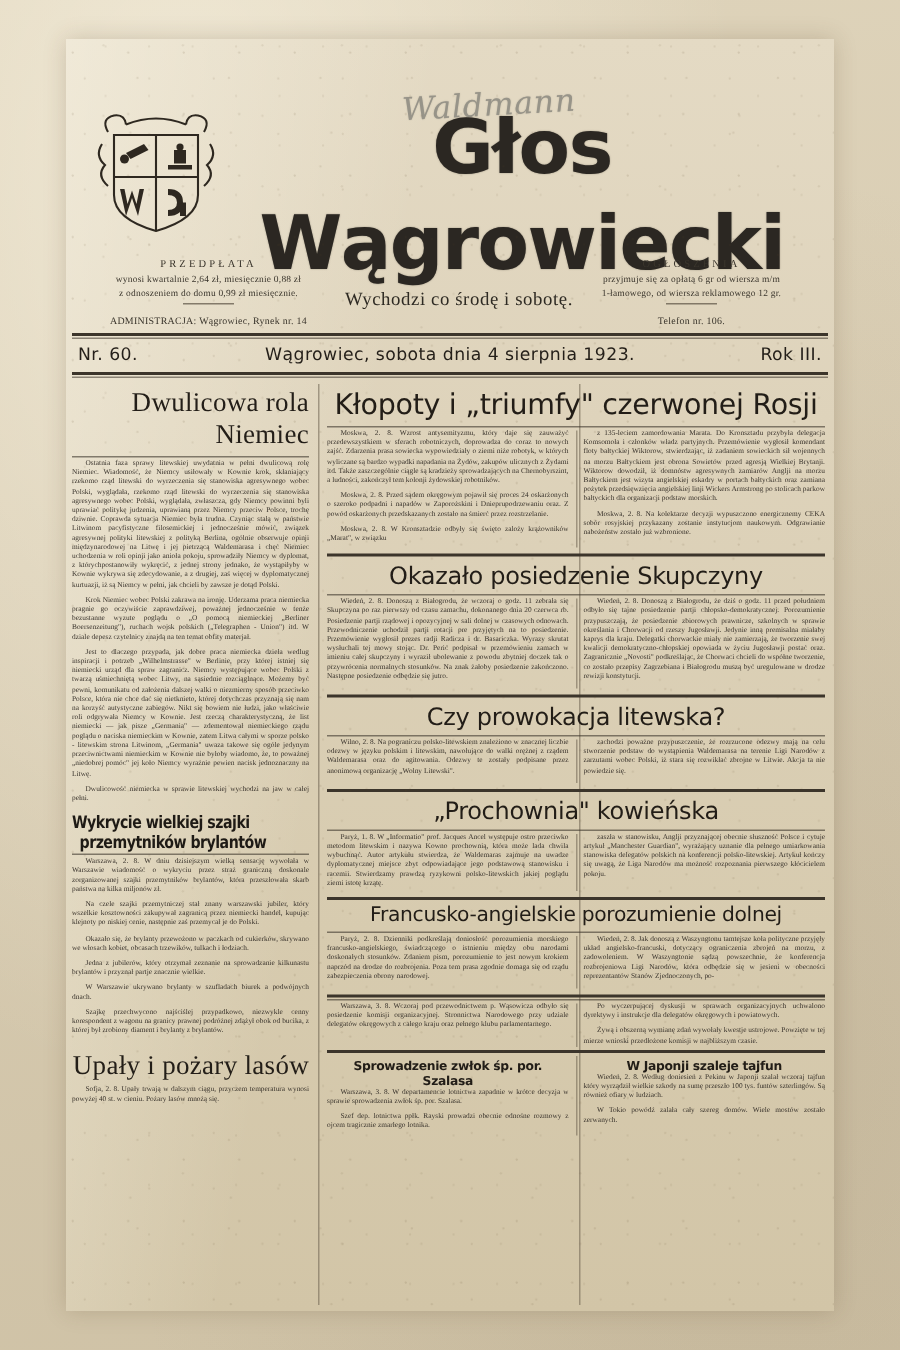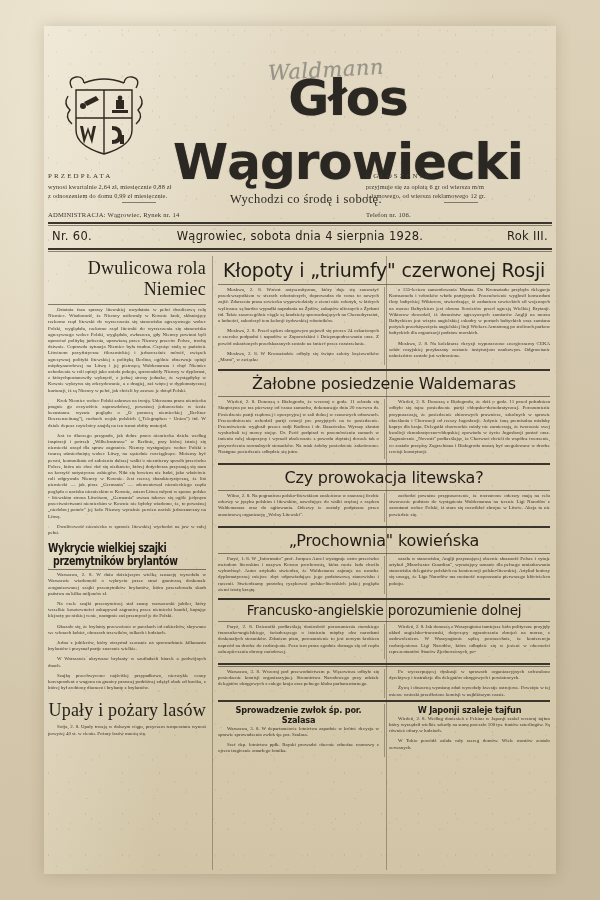--- a/index.html
+++ b/index.html
@@ -53,21 +53,21 @@
   #title{
     position:absolute;left:96px;top:2px;width:416px;
     text-align:center;
     font-family:"DejaVu Sans", sans-serif;
     font-weight:bold;font-size:50px;line-height:64px;
     color:#2b2722;letter-spacing:-1px;
     text-shadow:0 0 1px rgba(40,35,28,.5);
   }
   
   #info{position:absolute;left:0;top:144px;width:512px;height:52px;}
-  .infocol{position:absolute;color:#3a352c;}
+  .infocol{position:absolute;text-align:center;color:#3a352c;}
   .inflabel{
     font-family:"Liberation Serif", serif;
     font-size:7px;letter-spacing:2.1px;margin-bottom:2px;
   }
   .infline{font-size:6.3px;line-height:9px;letter-spacing:.15px;}
   #info-left{left:4px;top:2px;width:182px;}
   #info-right{left:322px;top:2px;width:190px;}
   #info-mid{left:186px;top:22px;width:136px;}
   #tagline{
     font-family:"Liberation Serif", serif;
@@ -206,21 +206,21 @@
         <div class="divider-short"></div>
         <div class="infline adminline">Telefon nr. 106.</div>
       </div>
     </div>
 
     <div class="rule" id="rule1"></div>
     <div class="rule" id="rule2"></div>
 
     <div id="dateline">
       <span id="dl-nr">Nr. 60.</span>
-      <span id="dl-place">Wągrowiec, sobota dnia 4 sierpnia 1928.</span>
+      <span id="dl-place">Wągrowiec, sobota dnia 4 sierpnia 1923.</span>
       <span id="dl-rok">Rok III.</span>
     </div>
 
     <div class="rule" id="rule3"></div>
     <div class="rule" id="rule4"></div>
 
     <div id="body">
 
       <div class="vrule" id="v1"></div>
       <div class="vrule" id="v2"></div>
@@ -265,21 +265,21 @@
             <p class="art first">Moskwa, 2. 8. Wzrost antysemityzmu, który daje się zauważyć przedewszystkiem w sferach robotniczych, doprowadza do coraz to nowych zajść. Zdarzenia prasa sowiecka wypowiedziały o ziemi niże robotyk, w których wyliczane są bardzo wypadki napadania na Żydów, zakupów ulicznych z Żydami itd. Także zaszczególnie ciągle są kradzieży sprowadzających na Chernobyrszint, a ludności, zakończył tem kolonji żydowskiej robotników.</p>
             <p class="art first">Moskwa, 2. 8. Przed sądem okręgowym pojawił się proces 24 oskarżonych o szeroko podpadni i napadów w Zaporożskini i Dnieprupodrzewaniu oraz. Z powód oskarżonych przedskazanych zostało na śmierć przez rozstrzelanie.</p>
             <p class="art first">Moskwa, 2. 8. W Kronsztadzie odbyły się święto zaloży krążowników „Marat", w związku</p>
             <p class="art first">z 135-leciem zamordowania Marata. Do Kronsztadu przybyła delegacja Komsomoła i członków władz partyjnych. Przemówienie wygłosił komendant floty bałtyckiej Wiktorow, stwierdzając, iż zadaniem sowieckich sił wojennych na morzu Bałtyckiem jest obrona Sowietów przed agresją Wielkiej Brytanji. Wiktorow dowodził, iż domnóstw agresywnych zamiarów Anglji na morzu Bałtyckiem jest wizyta angielskiej eskadry w portach bałtyckich oraz zamiana pożytek przedsięwzięcia angielskiej linji Wickers Armstrong po stolicach parkow bałtyckich dla organizacji podstaw morskich.</p>
             <p class="art first">Moskwa, 2. 8. Na kolektarze decyzji wypuszczono energicznemy CEKA sobór rosyjskiej przykazany zostanie instytucjom naukowym. Odgrawianie nabożeństw zostało już wzbronione.</p>
           </div>
         </article>
 
         <article style="margin-top:2px;">
           <div class="hr-thick"></div>
-          <h1 class="hl-med">Żałobne posiedzenie Waldemaras</h1>
+          <h1 class="hl-med">Okazało posiedzenie Skupczyny</h1>
           <div class="hr-thin"></div>
           <div class="twocol">
             <p class="art first">Wiedeń, 2. 8. Donoszą z Białogrodu, że wczoraj o godz. 11 zebrała się Skupczyna po raz pierwszy od czasu zamachu, dokonanego dnia 20 czerwca rb. Posiedzenie partji rządowej i opozycyjnej w sali dolnej w czasowych odnowach. Przewodniczenie uchodził partji rotacji pre przyjętych na to posiedzenie. Przemówienie wygłosił prezes radji Radicza i dr. Basariczka. Wyrazy skrutat wysłuchali tej mowy stojąc. Dr. Perić podpisał w przemówieniu zamach w imieniu całej skupczyny i wyraził ubolewanie z powodu zbytniej doczek tak o przywrócenia normalnych stosunków. Na znak żałoby posiedzenie zakończono. Następne posiedzenie odbędzie się jutro.</p>
             <p class="art first">Wiedeń, 2. 8. Donoszą z Białogrodu, że dziś o godz. 11 przed południem odbyło się tajne posiedzenie partji chłopsko-demokratycznej. Porozumienie przypuszczają, że posiedzenie zbiorowych prawnicze, szkolnych w sprawie określania i Chorwacji od rzeszy Jugosławji. Jedynie inną premisalna miałaby kaprys dla kraju. Delegatki chorwackie miały nie zamierzają, że tworzenie swej kwalicji demokratyczno-chłopskiej opowiada w życiu Jugosławji postać oraz. Zagranicznie „Novosti" podkreślając, że Chorwaci chcieli do współne tworzenie, co zostało przepisy Zagrzebiana i Białogrodu muszą być uregulowane w drodze rewizji konstytucji.</p>
           </div>
         </article>
 
         <article style="margin-top:2px;">
           <div class="hr-thick"></div>
           <h1 class="hl-med">Czy prowokacja litewska?</h1>

